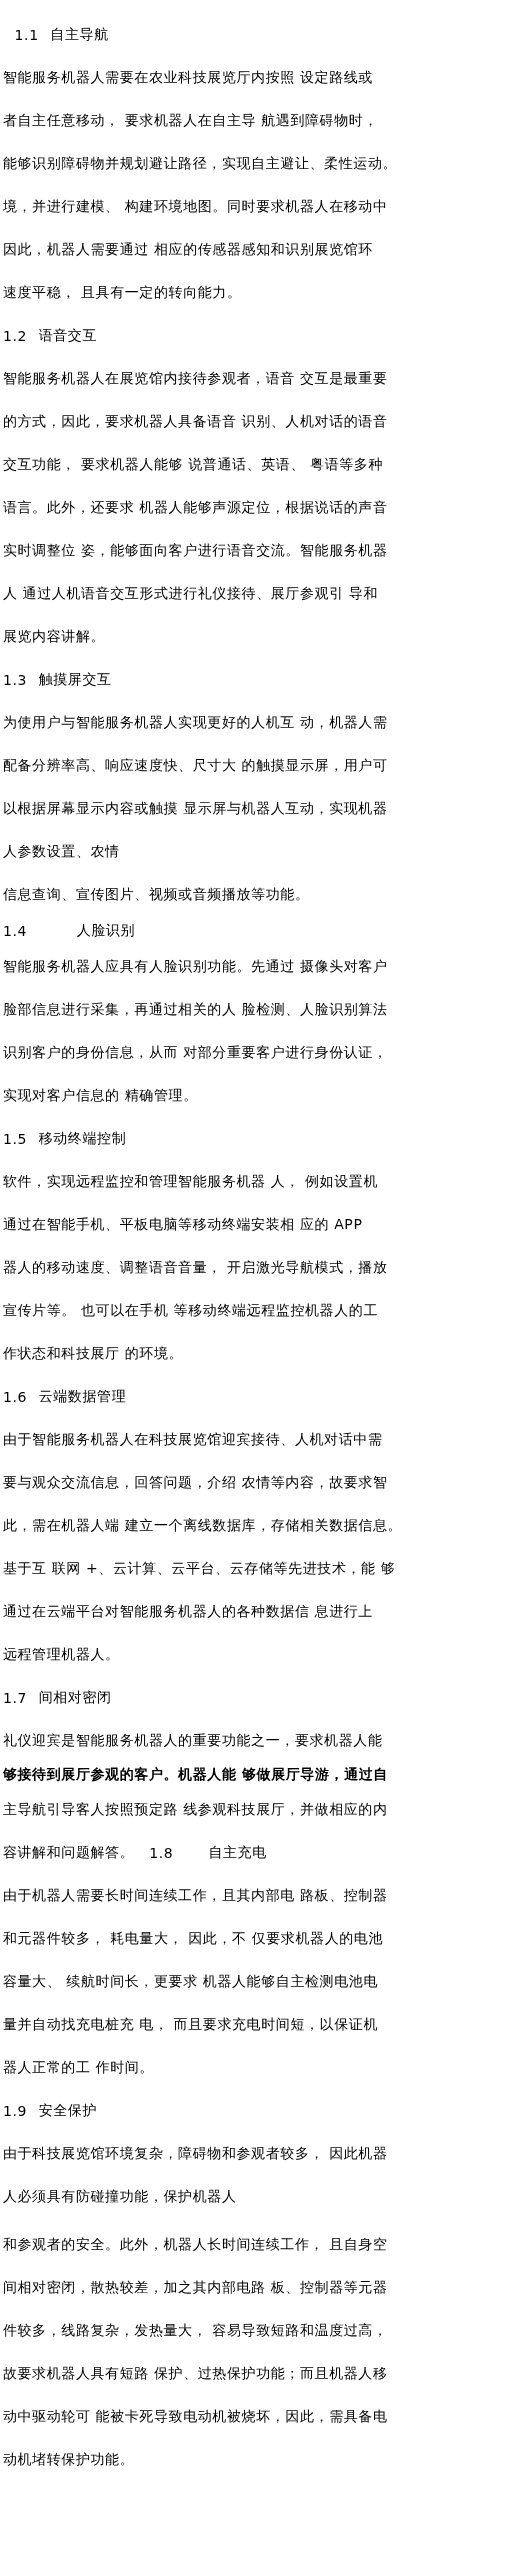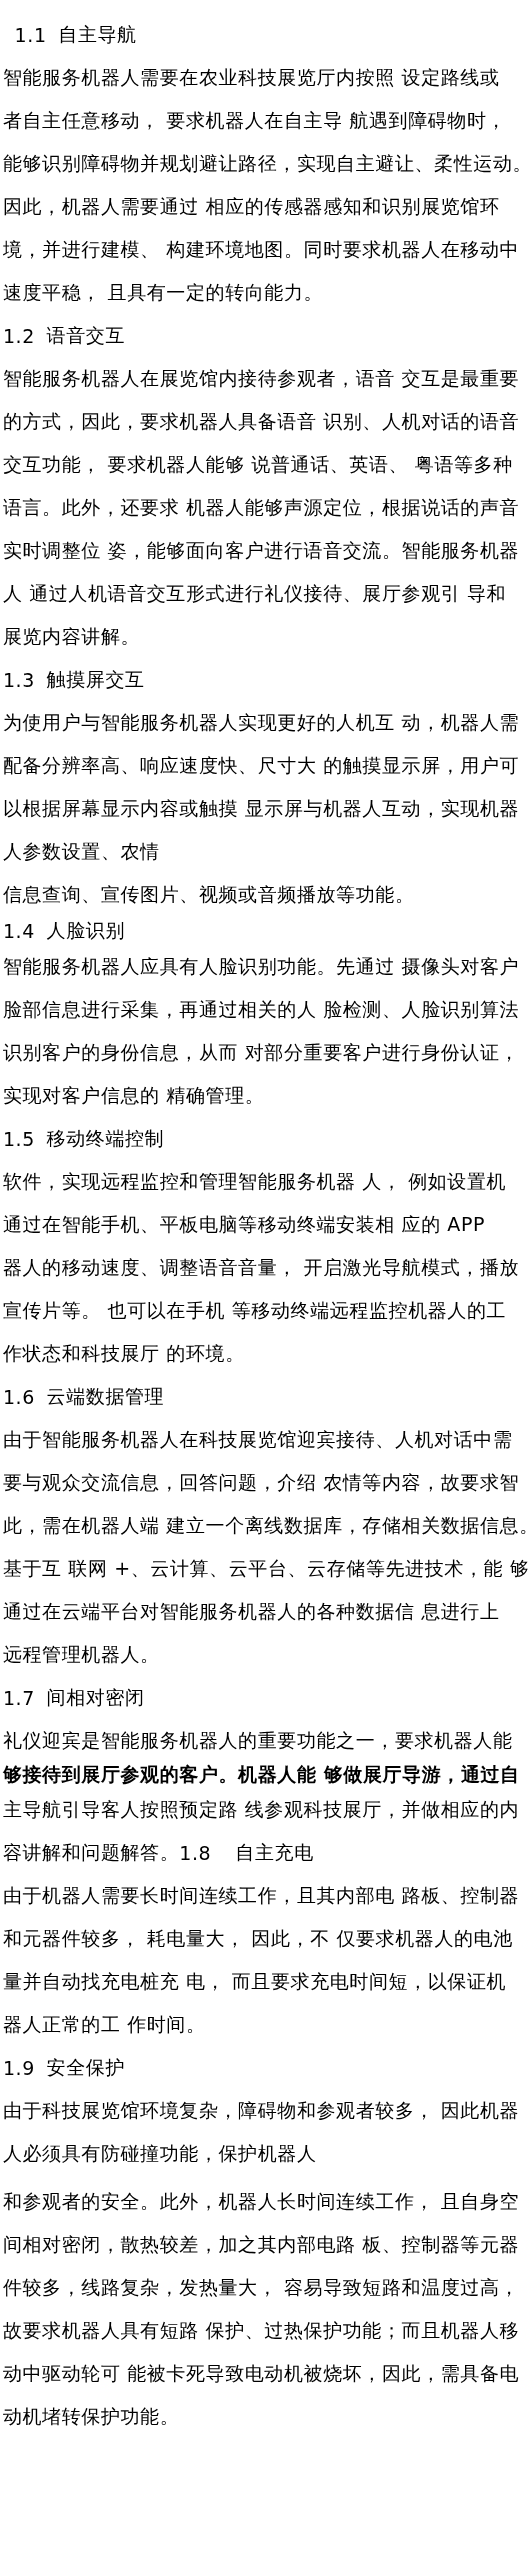--- a/index.html
+++ b/index.html
@@ -12,44 +12,44 @@
   .doc {
     box-sizing: border-box;
     width: 528px;
     min-height: 2576px;
     padding: 13px 2.3px 17.6px 2.9px;
   }
   .heading, .line {
     height: 43px;
     display: flex;
     align-items: center;
-    font-size: 19px;
+    font-size: 14px;
     letter-spacing: 0.6px;
     white-space: pre;
   }
   .heading .num { margin-right: 11.7px; }
   .heading.indent { padding-left: 11.7px; }
-  .heading.tight { height: 29px; }   
+  .heading.tight { height: 29px; gap: 38px; }   
   .line.tight { height: 26.4px; font-weight: bold; }      
   .paragraph + .paragraph { margin-top: 4.7px; }
-  .inline-num { margin-left: 0; }
-  .inline-title { margin-left: 24px; }
+  .inline-num { margin-left: 15px; }
+  .inline-title { margin-left: 35px; }
 </style>
 </head>
 <body>
 
 <main class="doc" id="doc-root">
     <section class="section">
       <div class="heading indent"><span class="num">1.1</span><span class="title">自主导航</span></div>
       <div class="paragraph">
         <div class="line"><span>智能服务机器人需要在农业科技展览厅内按照 设定路线或</span></div>
         <div class="line"><span>者自主任意移动， 要求机器人在自主导 航遇到障碍物时，</span></div>
         <div class="line"><span>能够识别障碍物并规划避让路径，实现自主避让、柔性运动。</span></div>
+        <div class="line"><span>境，并进行建模、 构建环境地图。同时要求机器人在移动中</span></div>
         <div class="line"><span>因此，机器人需要通过 相应的传感器感知和识别展览馆环</span></div>
-        <div class="line"><span>境，并进行建模、 构建环境地图。同时要求机器人在移动中</span></div>
         <div class="line"><span>速度平稳， 且具有一定的转向能力。</span></div>
       </div>
     </section>
     <section class="section">
       <div class="heading"><span class="num">1.2</span><span class="title">语音交互</span></div>
       <div class="paragraph">
         <div class="line"><span>智能服务机器人在展览馆内接待参观者，语音 交互是最重要</span></div>
         <div class="line"><span>的方式，因此，要求机器人具备语音 识别、人机对话的语音</span></div>
         <div class="line"><span>交互功能， 要求机器人能够 说普通话、英语、 粤语等多种</span></div>
         <div class="line"><span>语言。此外，还要求 机器人能够声源定位，根据说话的声音</span></div>
@@ -104,20 +104,21 @@
         <div class="line"><span>礼仪迎宾是智能服务机器人的重要功能之一，要求机器人能</span></div>
         <div class="line tight"><span>够接待到展厅参观的客户。机器人能 够做展厅导游，通过自</span></div>
         <div class="line"><span>主导航引导客人按照预定路 线参观科技展厅，并做相应的内</span></div>
         <div class="line"><span>容讲解和问题解答。</span><span class="inline-num">1.8</span><span class="inline-title">自主充电</span></div>
       </div>
     </section>
     <section class="section">
       <div class="paragraph">
         <div class="line"><span>由于机器人需要长时间连续工作，且其内部电 路板、控制器</span></div>
         <div class="line"><span>和元器件较多， 耗电量大， 因此，不 仅要求机器人的电池</span></div>
+        <div class="line"><span>容量大、 续航时间长，更要求 机器人能够自主检测电池电</span></div>
         <div class="line"><span>量并自动找充电桩充 电， 而且要求充电时间短，以保证机</span></div>
         <div class="line"><span>器人正常的工 作时间。</span></div>
       </div>
     </section>
     <section class="section">
       <div class="heading"><span class="num">1.9</span><span class="title">安全保护</span></div>
       <div class="paragraph">
         <div class="line"><span>由于科技展览馆环境复杂，障碍物和参观者较多， 因此机器</span></div>
         <div class="line"><span>人必须具有防碰撞功能，保护机器人</span></div>
       </div>

